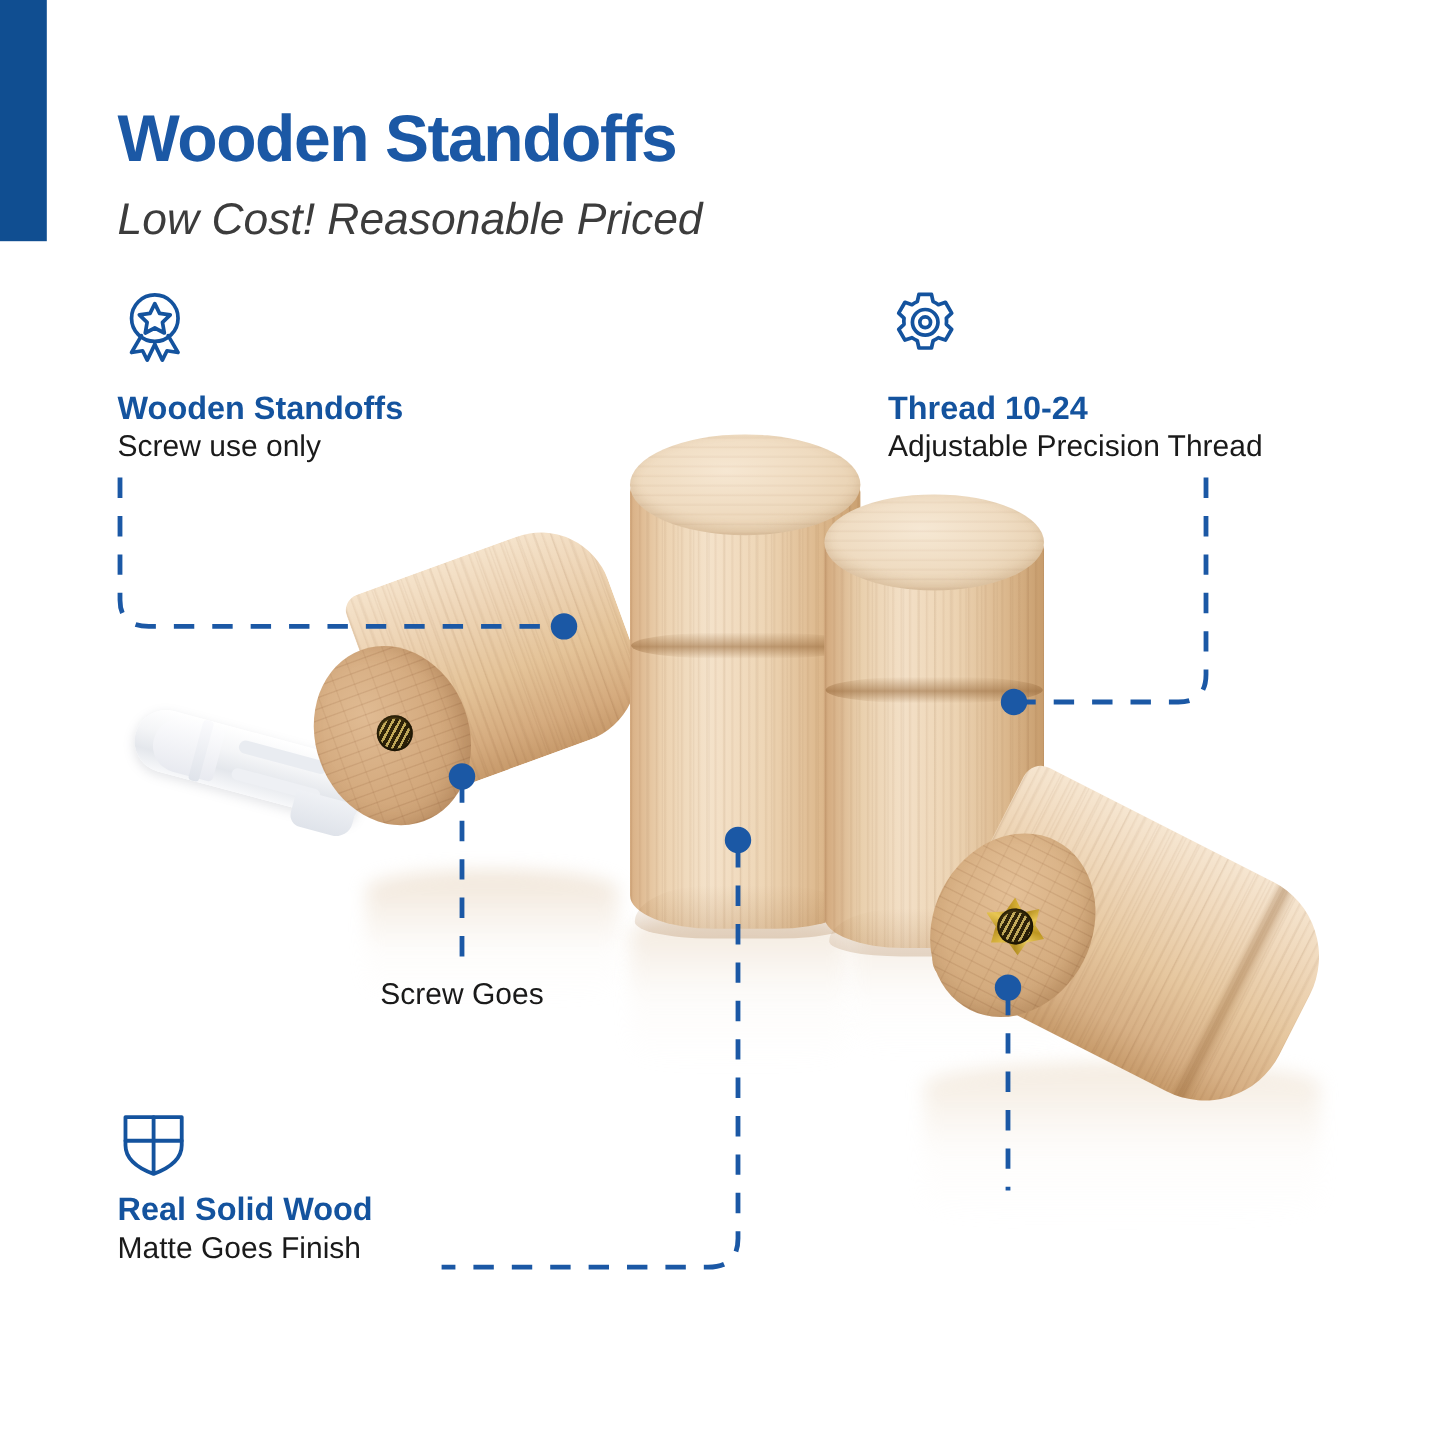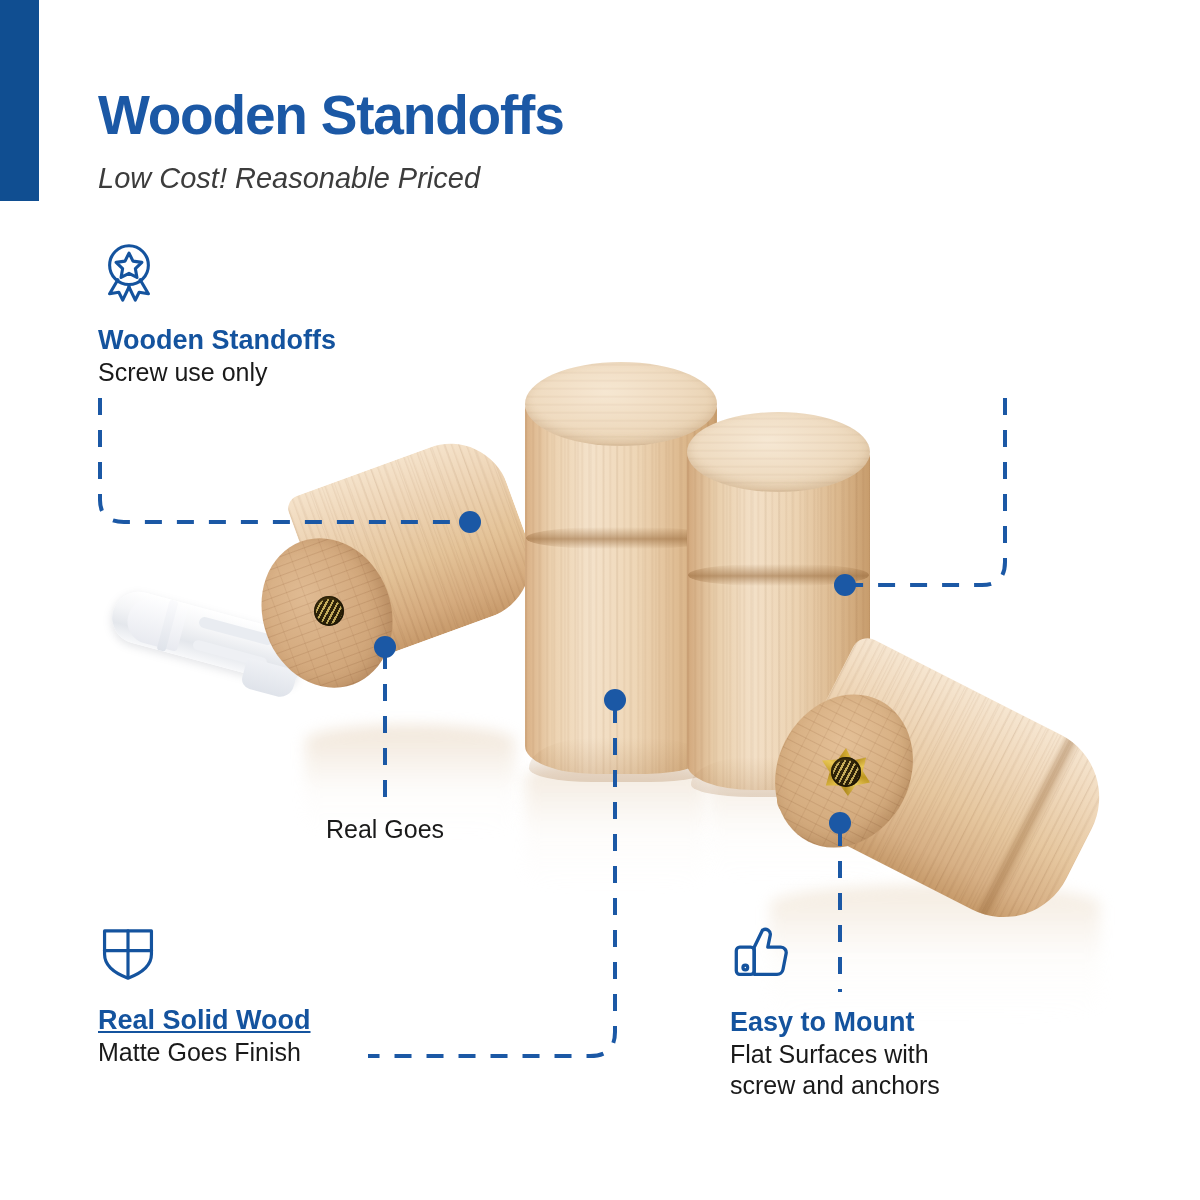--- a/index.html
+++ b/index.html
@@ -22,21 +22,21 @@
     width: 39px; height: 201px;
     background: #104E91;
   }
   #page-title {
     position: absolute; left: 98px; top: 87px;
     font-size: 55px; font-weight: 700; letter-spacing: -1.2px;
     color: #1B58A5; line-height: 1.05; white-space: nowrap;
   }
   #page-subtitle {
     position: absolute; left: 98px; top: 163px;
-    font-size: 29px; font-style: italic; font-weight: 400;
+    font-size: 37px; font-style: italic; font-weight: 400;
     color: #3C3C3C; line-height: 1.1; white-space: nowrap;
   }
 
   
   #photo-stage {
     position: absolute; left: 70px; top: 330px;
     width: 1075px; height: 790px;
   }
   .prod { position: absolute; }
 
@@ -293,44 +293,46 @@
         <circle cx="32" cy="26" r="20"></circle>
         <path d="M32 13.5 l4.1 8.3 9.2 1.3 -6.7 6.5 1.6 9.1 -8.2 -4.3 -8.2 4.3 1.6 -9.1 -6.7 -6.5 9.2 -1.3 z"></path>
         <path d="M20.5 41 L12 55.5 L21.5 54 L25.5 62 L32 48.5"></path>
         <path d="M43.5 41 L52 55.5 L42.5 54 L38.5 62 L32 48.5"></path>
       </svg>
     </div>
     <div class="feature-title" style="margin-top:22px;">Wooden Standoffs</div>
     <div class="feature-desc">Screw use only</div>
   </div>
 
+  <div class="feature" style="left:740px; top:240px;">
+    <div class="feature-icon" style="width:62px; height:62px;">
+      <svg viewBox="0 0 64 64" width="62" height="62" fill="none" stroke="currentColor" stroke-width="3.2" stroke-linecap="round" stroke-linejoin="round">
+        <path d="M26.6 5.5 h10.8 l1.4 6.2 a21 21 0 0 1 4.6 2.7 l6-2.1 5.4 9.3 -4.6 4.3
+                 a21 21 0 0 1 0 5.3 l4.6 4.3 -5.4 9.3 -6 -2.1 a21 21 0 0 1 -4.6 2.7
+                 l-1.4 6.2 H26.6 l-1.4 -6.2 a21 21 0 0 1 -4.6 -2.7 l-6 2.1 -5.4 -9.3
+                 4.6 -4.3 a21 21 0 0 1 0 -5.3 l-4.6 -4.3 5.4 -9.3 6 2.1
+                 a21 21 0 0 1 4.6 -2.7 z"></path>
+        <circle cx="32" cy="29.5" r="11"></circle>
+        <circle cx="32" cy="29.5" r="4.6"></circle>
+      </svg>
+    </div>
+    <div class="feature-title" style="margin-top:22px;">Thread 10-24</div>
+    <div class="feature-desc">Adjustable Precision Thread</div>
+  </div>
 
   <div class="feature" style="left:98px; top:922px;">
     <div class="feature-icon" style="width:60px; height:60px;">
       <svg viewBox="0 0 64 64" width="60" height="60" fill="none" stroke="currentColor" stroke-width="3.4" stroke-linecap="round" stroke-linejoin="round">
         <path d="M7 9.5 h50 v25 c0 13 -11.5 20.5 -25 25.5 C18.5 55 7 47.5 7 34.5 z"></path>
         <path d="M32 9.5 V58"></path>
         <path d="M7 30.5 H57"></path>
       </svg>
     </div>
-    <div class="feature-title" style="margin-top:22px;text-decoration:underline;">Real Solid Wood</div>
+    <div class="feature-title" style="margin-top:10px;">Real Solid Wood</div>
     <div class="feature-desc">Matte Goes Finish</div>
   </div>
 
-  <div class="feature" style="left:730px; top:922px;">
-    <div class="feature-icon" style="width:62px; height:62px;">
-      <svg viewBox="0 0 64 64" width="62" height="62" fill="none" stroke="currentColor" stroke-width="3.4" stroke-linecap="round" stroke-linejoin="round">
-        <path d="M25 26 L33.5 8.5 a5.2 5.2 0 0 1 8 5.4 L39 26 h13.5
-                 a5.5 5.5 0 0 1 5.4 6.6 l-3.2 16.4 a6.2 6.2 0 0 1 -6.1 5 H25 z"></path>
-        <rect x="6.5" y="26" width="18.5" height="28" rx="3.6"></rect>
-        <circle cx="15.8" cy="47" r="2.4"></circle>
-      </svg>
-    </div>
-    <div class="feature-title" style="margin-top:22px;">Easy to Mount</div>
-    <div class="feature-desc">Flat Surfaces with</div>
-    <div class="feature-desc">screw and anchors</div>
-  </div>
 
   <div class="callout-text" style="left:270px; top:813px; width:230px;">
-    <div>Real Goes</div>
+    <div>Screw Goes</div>
   </div>
 
 </div>
 
 </body></html>

